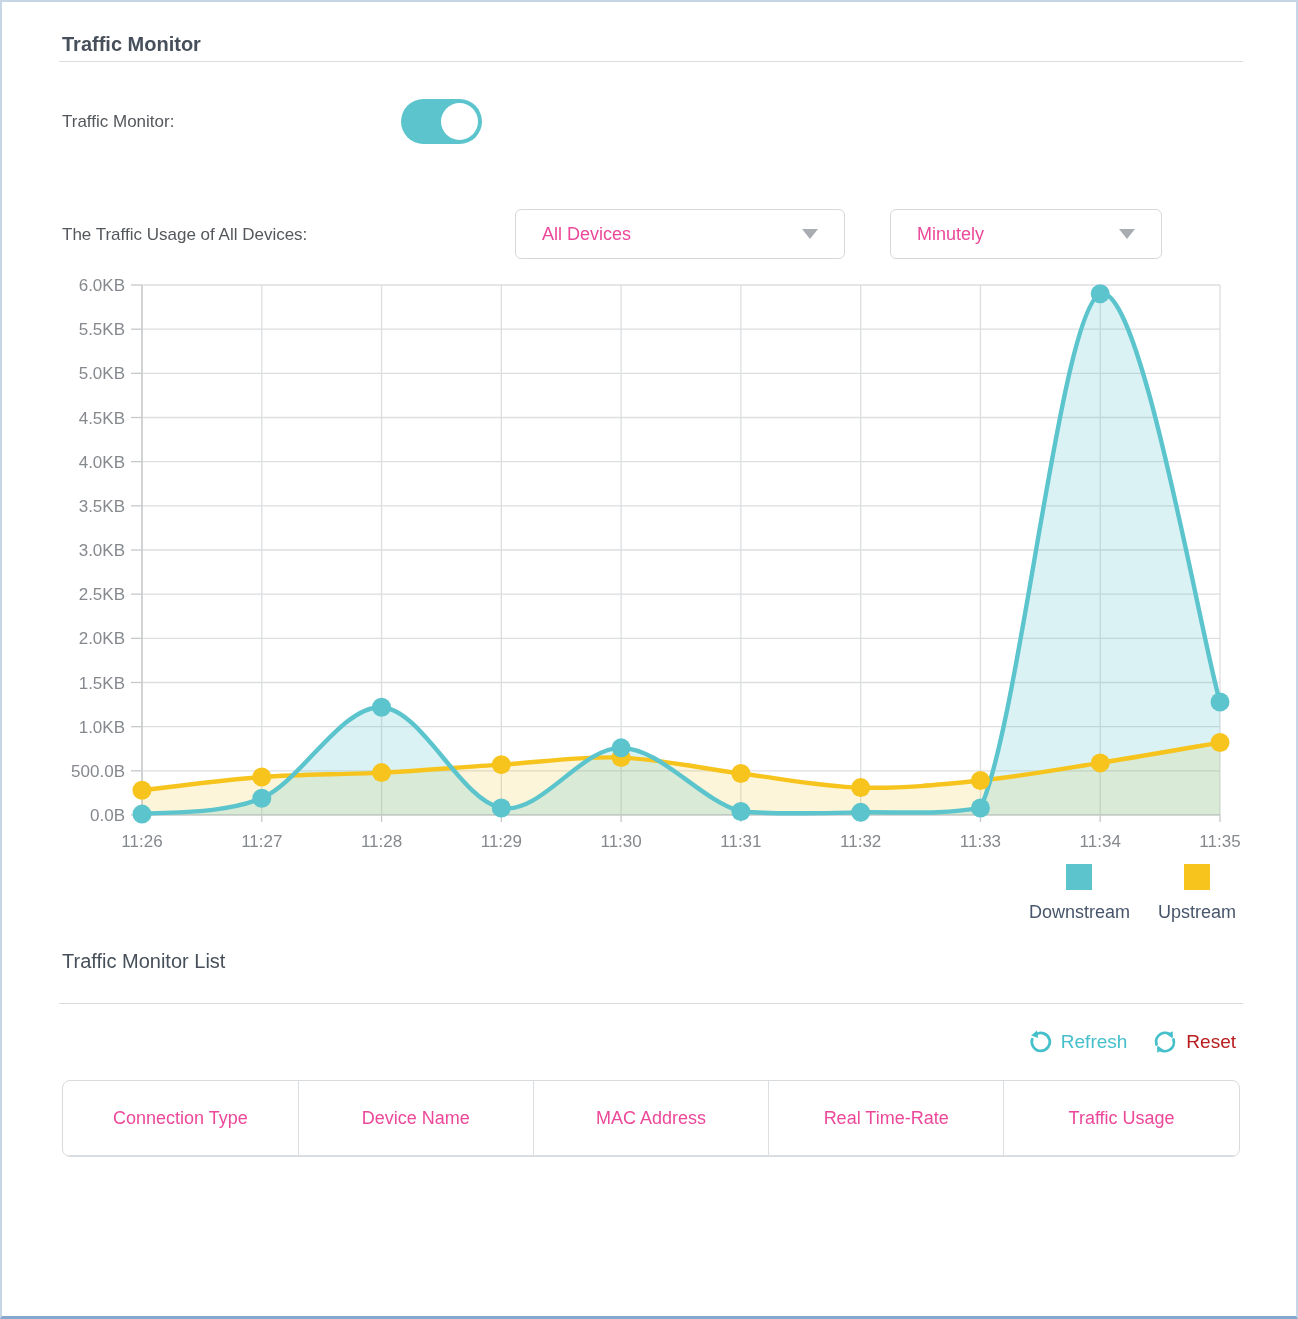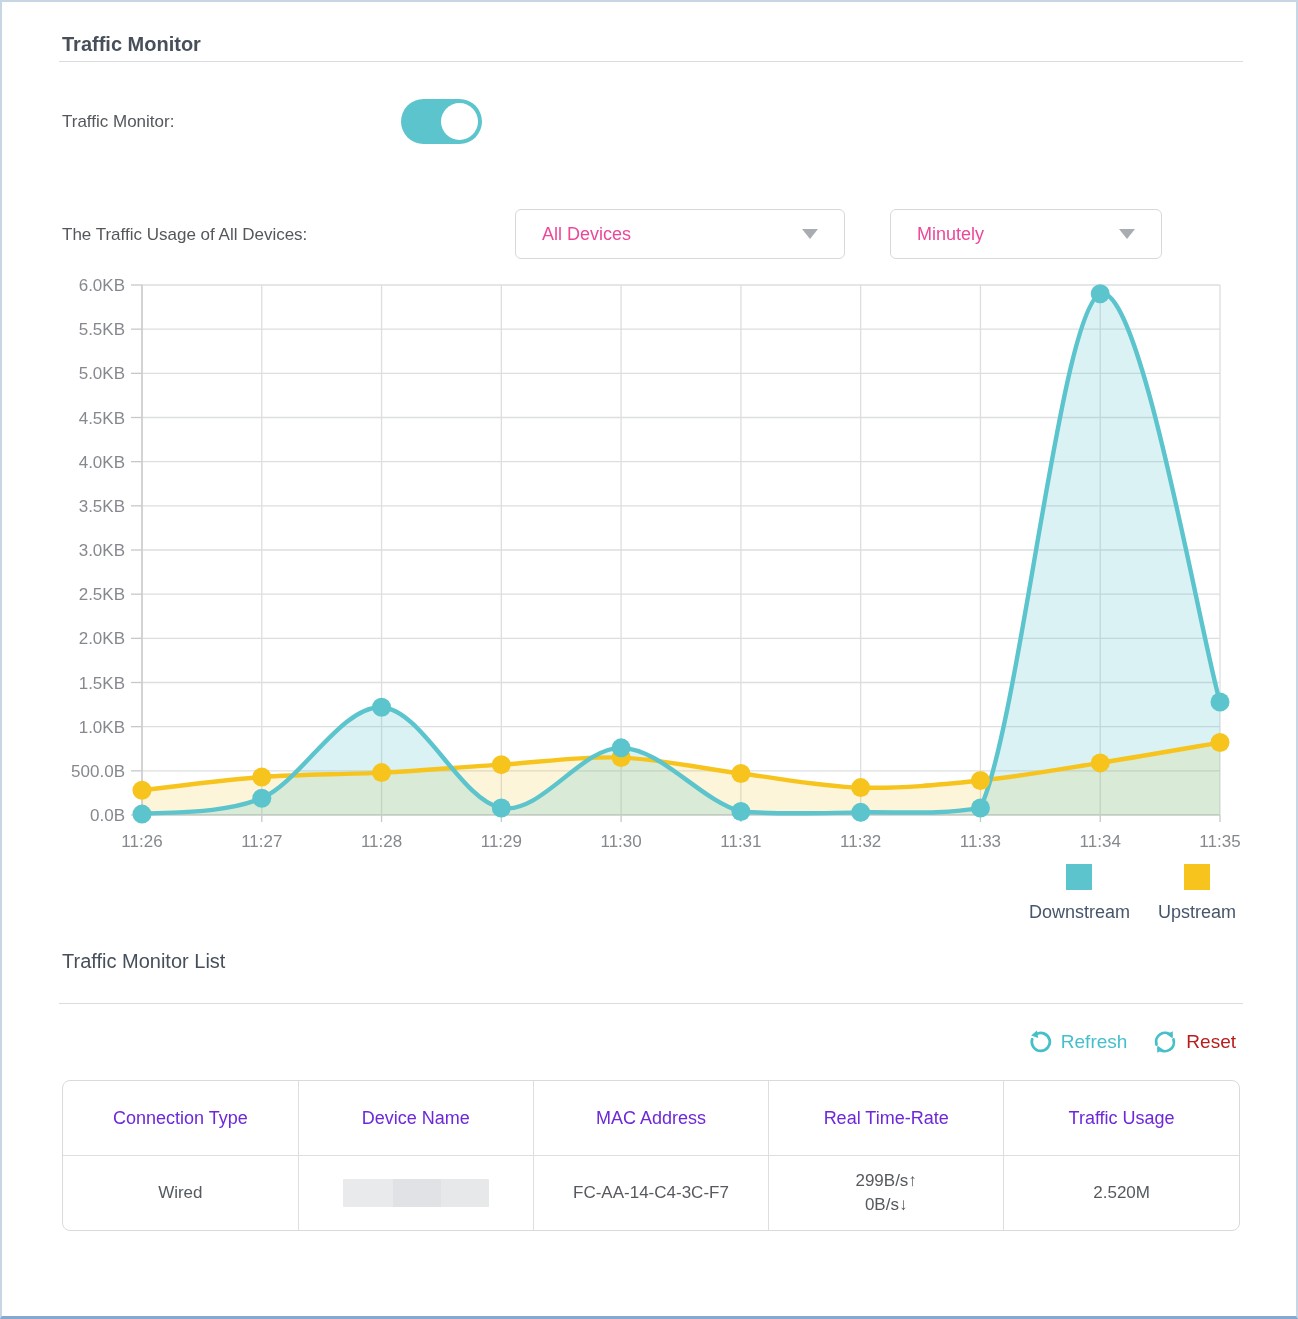--- a/index.html
+++ b/index.html
@@ -29,21 +29,21 @@
   .actions{position:absolute;top:1028px;right:60px;display:flex;gap:26px;}
   .link-btn{display:flex;align-items:center;gap:9px;background:none;border:none;padding:0;cursor:pointer;
             font-family:inherit;font-size:19px;}
   .link-btn svg{display:block;}
   
   .tbl-wrap{position:absolute;left:60px;top:1078px;width:1178px;box-sizing:border-box;
             border:1px solid #d8dbde;border-radius:8px;overflow:hidden;}
   table{width:100%;border-collapse:collapse;table-layout:fixed;}
   th,td{height:74px;text-align:center;vertical-align:middle;border-right:1px solid #dcdfe2;
         border-bottom:1px solid #dcdfe2;font-weight:normal;padding:0;}
-  th{font-size:18px;color:#6d28d9;}
+  th{font-size:18px;color:#ec4899;}
   td{font-size:17px;color:#565a5f;}
   th:last-child,td:last-child{border-right:none;}
   tr:last-child td{border-bottom:none;}
   .rate span{display:block;line-height:24px;}
   .redacted{display:inline-block;height:28px;vertical-align:middle;border-radius:1px;
             background:linear-gradient(90deg,#e8eaec 0 34%,#e0e2e5 34% 67%,#e6e8ea 67%);}
   .redacted.w-lg{width:146px;}
   .redacted.w-sm{width:82px;}
 </style>
 </head>
@@ -205,27 +205,17 @@
       <thead>
         <tr>
           <th>Connection Type</th>
           <th>Device Name</th>
           <th>MAC Address</th>
           <th>Real Time-Rate</th>
           <th>Traffic Usage</th>
         </tr>
       </thead>
       <tbody>
-        <tr>
-          <td>Wired</td>
-          <td><span class="redacted w-lg"></span></td>
-          <td>FC-AA-14-C4-3C-F7</td>
-          <td class="rate">
-            <span>299B/s↑</span>
-            <span>0B/s↓</span>
-          </td>
-          <td>2.520M</td>
-        </tr>
       </tbody>
     </table>
   </div>
 
 </div>
 
 </body></html>

